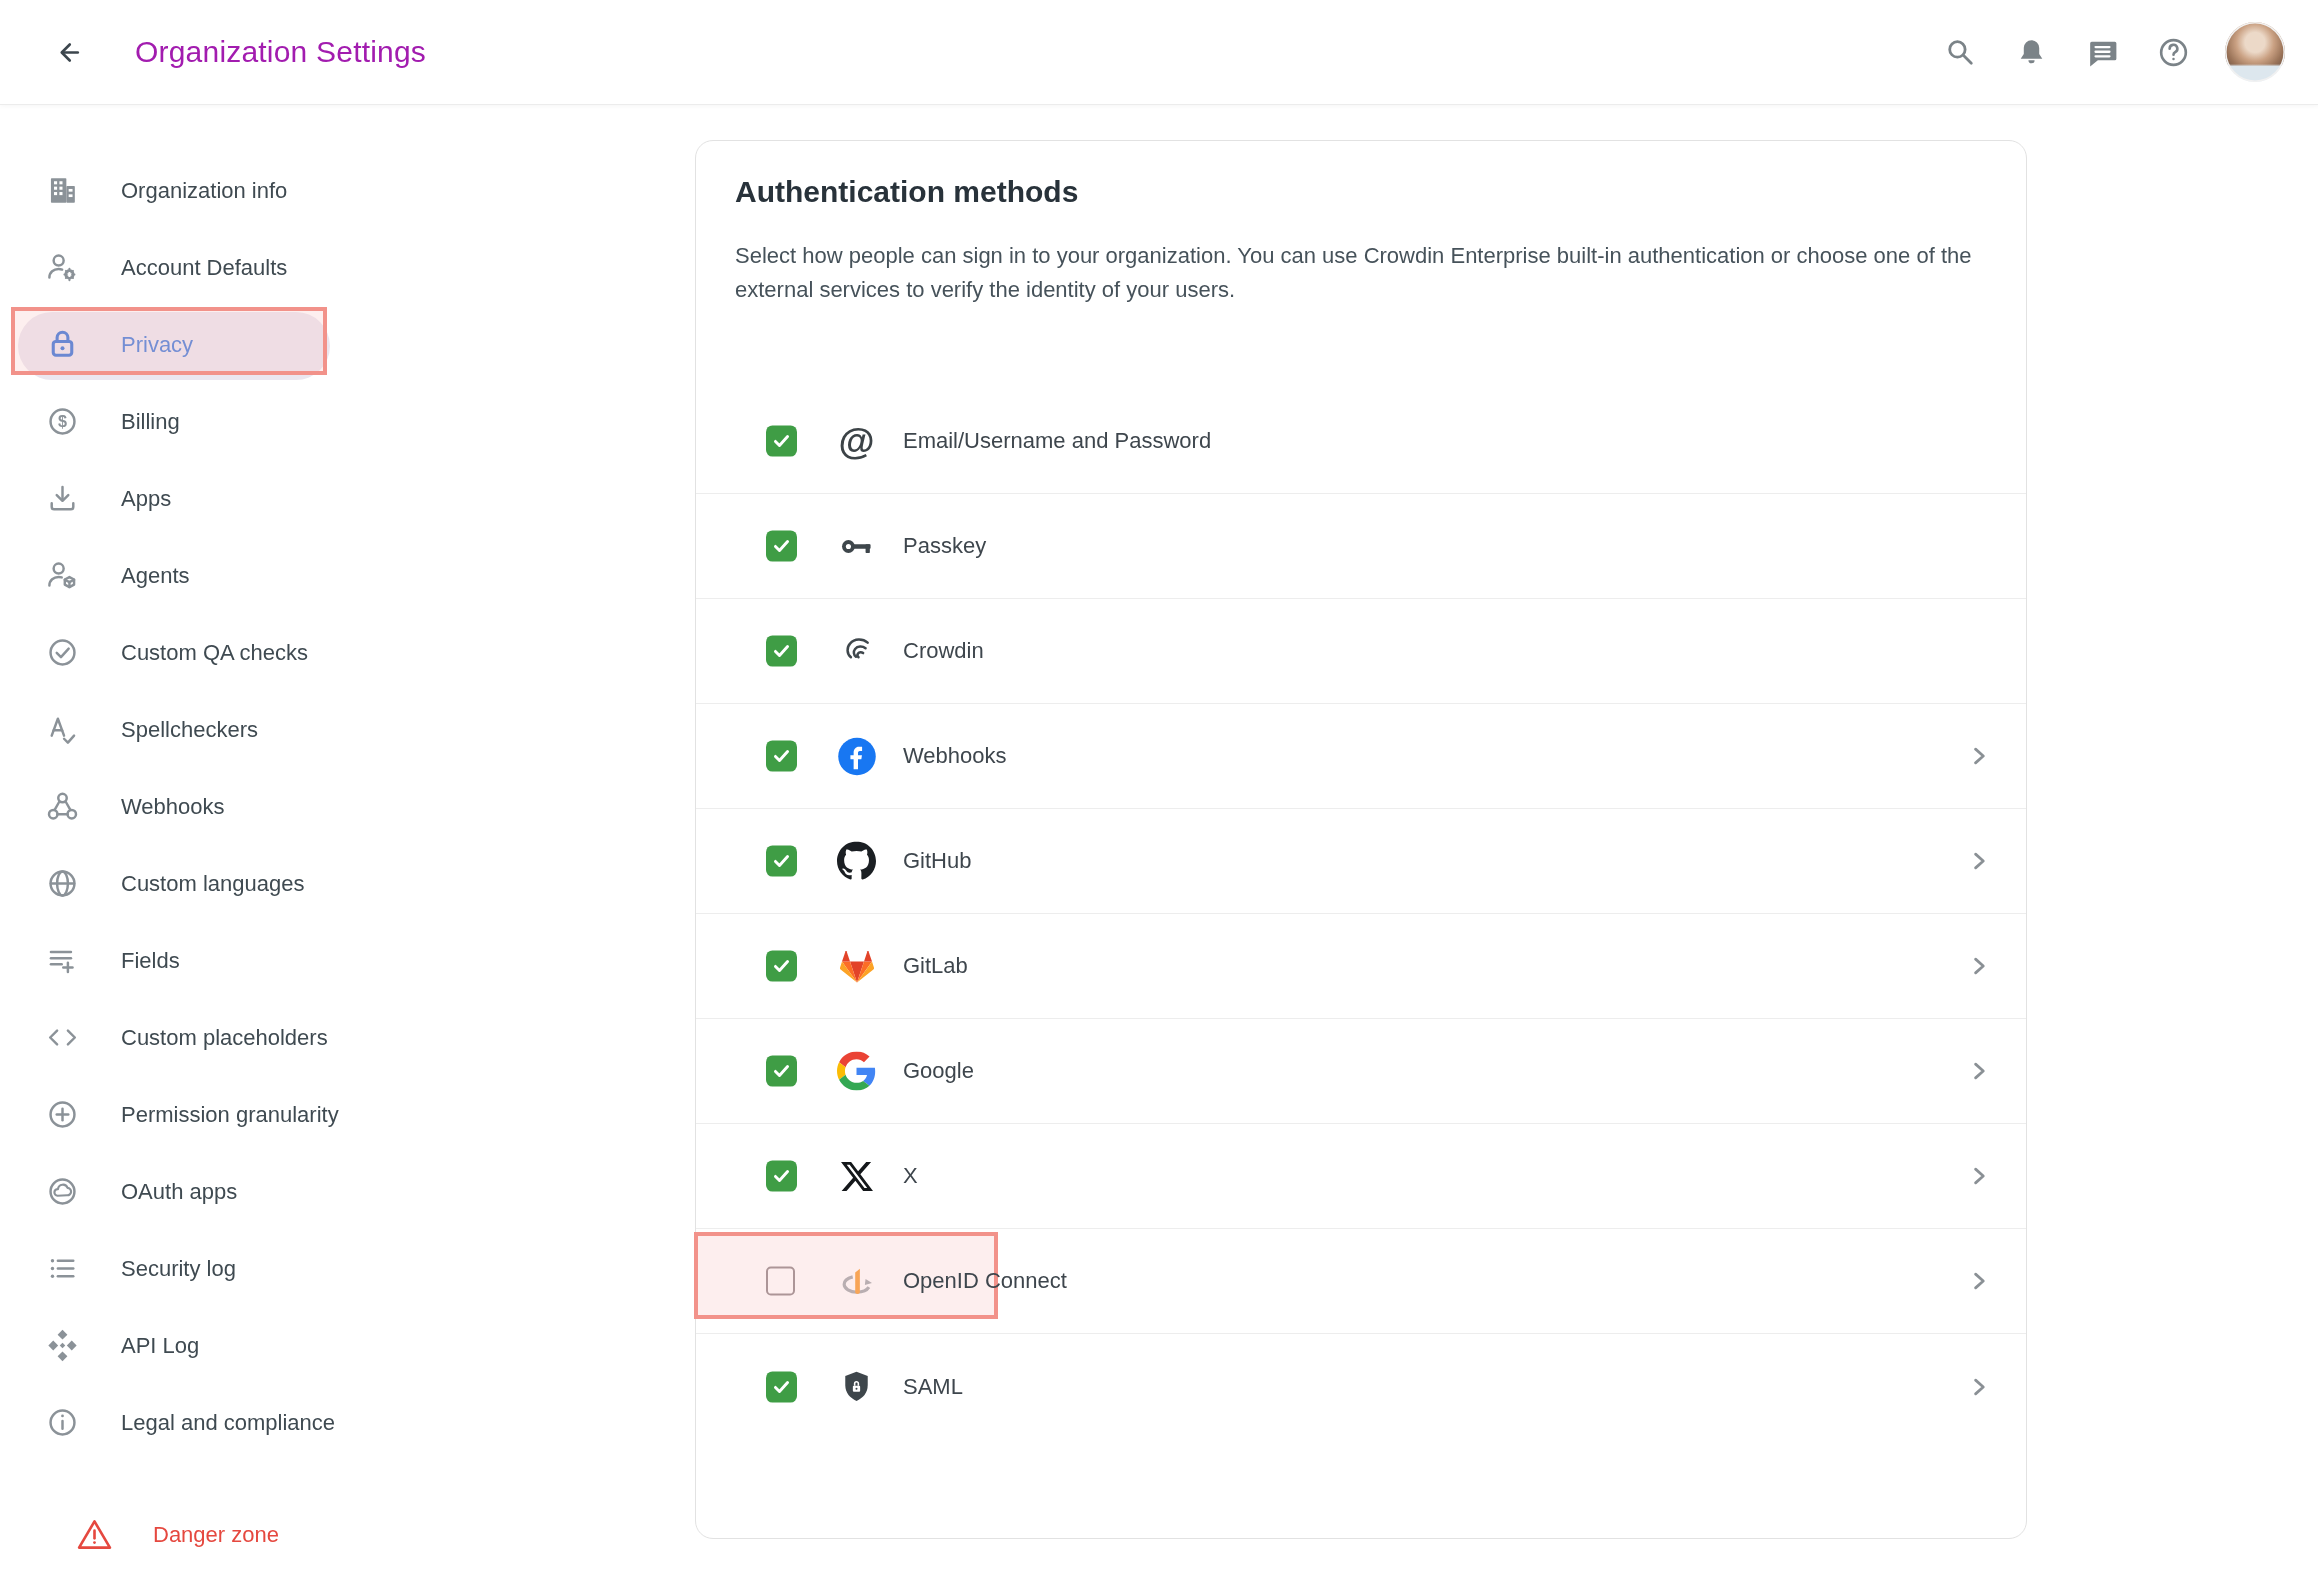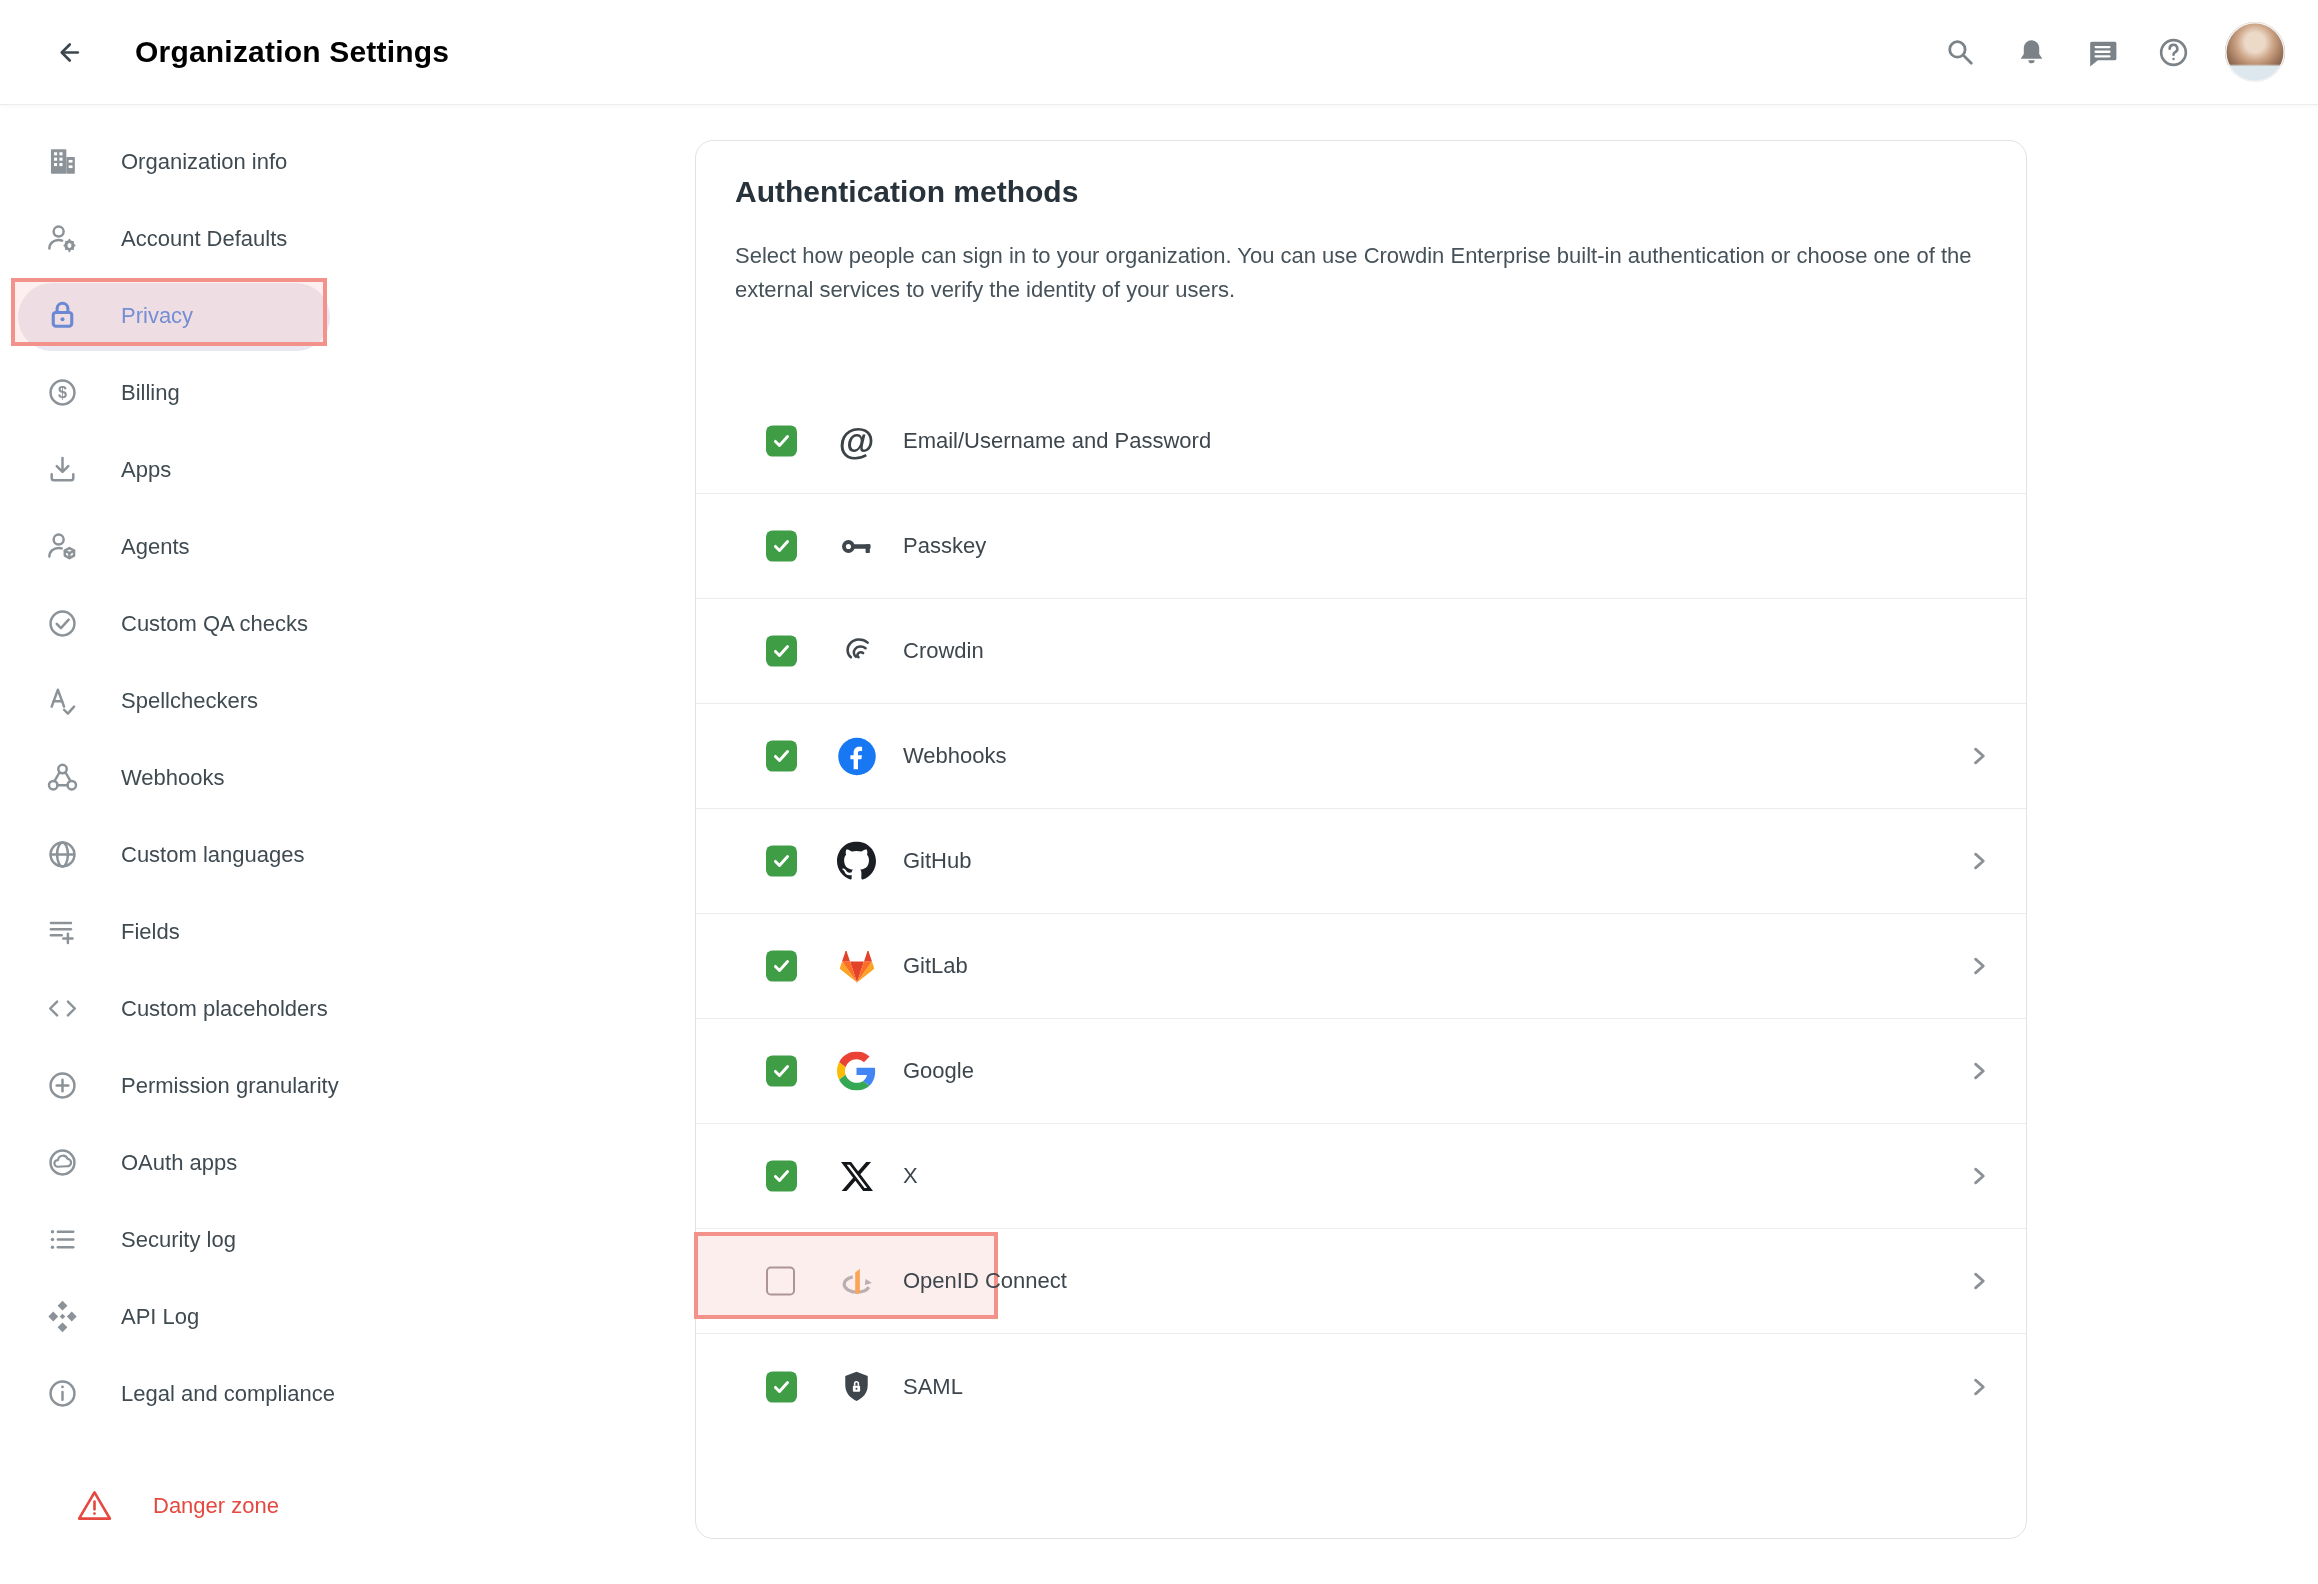--- a/index.html
+++ b/index.html
@@ -6,32 +6,32 @@
   html,body { width:2319px; height:1584px; background:#fff;
     font-family:"Liberation Sans", sans-serif; color:#37424a; overflow:hidden; }
   .page { position:relative; width:2319px; height:1584px; background:#fff; }
 
   
   .topbar { position:absolute; left:0; top:0; width:2319px; height:105px; background:#fff;
     border-bottom:1.6px solid #ececec; box-shadow:0 1.6px 4.8px rgba(0,0,0,.04);
     display:flex; align-items:center; z-index:5; }
   .back-btn { margin-left:48px; width:45px; height:45px; display:flex; align-items:center;
     justify-content:center; cursor:pointer; color:#3c464d; }
-  .topbar h1 { margin-left:42px; font-size:30px; font-weight:700; color:#000000; letter-spacing:0.2px; }
+  .topbar h1 { margin-left:42px; font-size:30px; font-weight:400; color:#a21caf; letter-spacing:0.2px; }
   .topbar-right { margin-left:auto; margin-right:34px; display:flex; align-items:center; gap:32px; }
   .tb-icon { width:39px; height:39px; display:flex; align-items:center; justify-content:center;
     color:#7b8388; cursor:pointer; }
   .avatar { width:60px; height:60px; border-radius:50%; cursor:pointer; overflow:hidden;
     background:
       linear-gradient(to top, #dde7ee 0 26%, rgba(0,0,0,0) 30%),
       radial-gradient(circle at 50% 34%, #ecd9c8 0 20%, #caa183 38%, #9a7358 58%, #6b5142 78%, #55453a 100%);
     box-shadow:0 0 0 1.6px #f1f1f1 inset; }
 
   
-  .sidebar { position:absolute; left:0; top:93px; width:411px; bottom:0; background:#fff; padding-top:30px; }
+  .sidebar { position:absolute; left:0; top:122px; width:411px; bottom:0; background:#fff; padding-top:30px; }
   .side-item { position:relative; height:77px; display:flex; align-items:center; cursor:pointer; }
   .side-item .s-icon { position:absolute; left:43px; width:39px; height:39px; color:#8b9298;
     display:flex; align-items:center; justify-content:center; }
   .side-item .s-label { position:absolute; left:121px; font-size:22px; color:#3f4a51; white-space:nowrap; }
   .side-item.active .s-label { color:#3b74d8; }
   .side-item.active .s-icon { color:#2f6cd6; }
   .side-item.active .pill { position:absolute; left:17.7px; top:5.6px; width:312px; height:68px;
     border-radius:34px; background:#ebe6ef; z-index:0; }
   .side-item .s-icon, .side-item .s-label { z-index:2; }
   .side-item.danger { margin-top:35px;margin-left:32px; }

